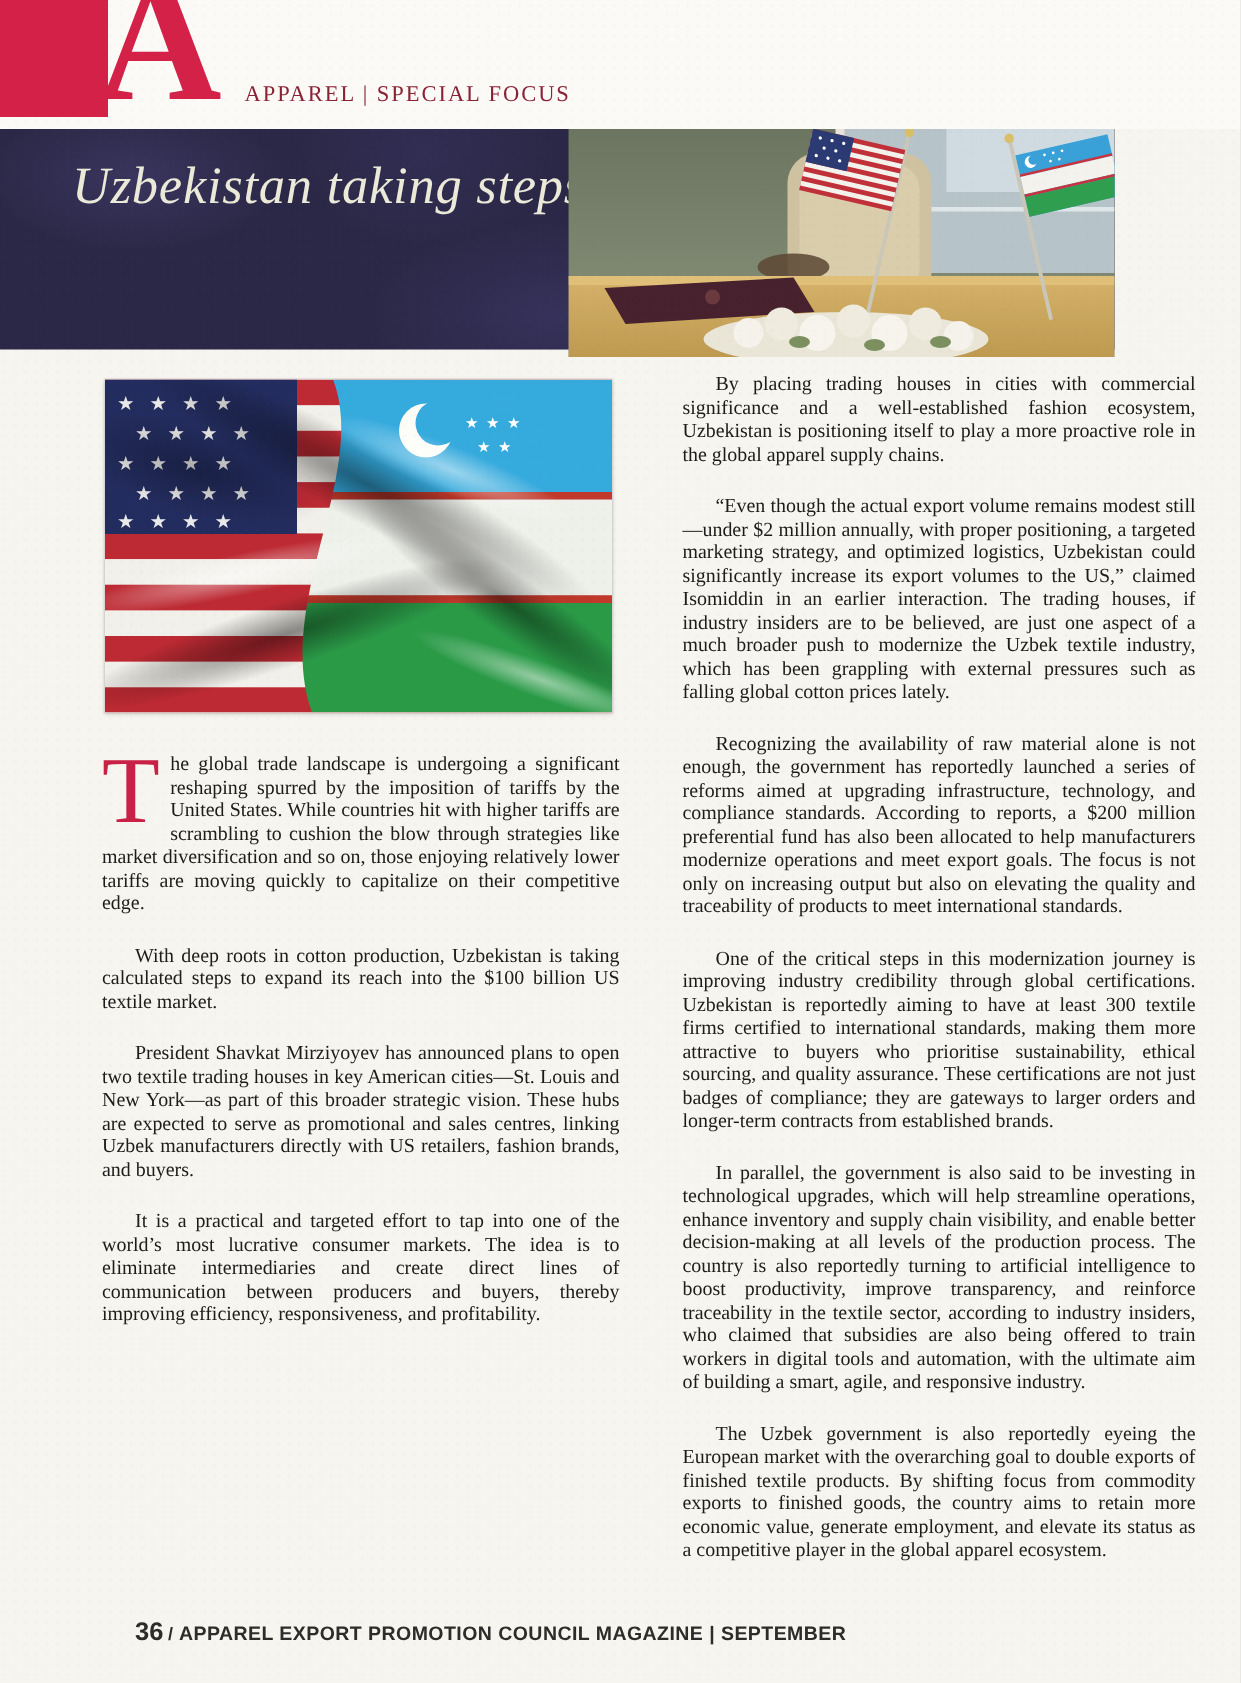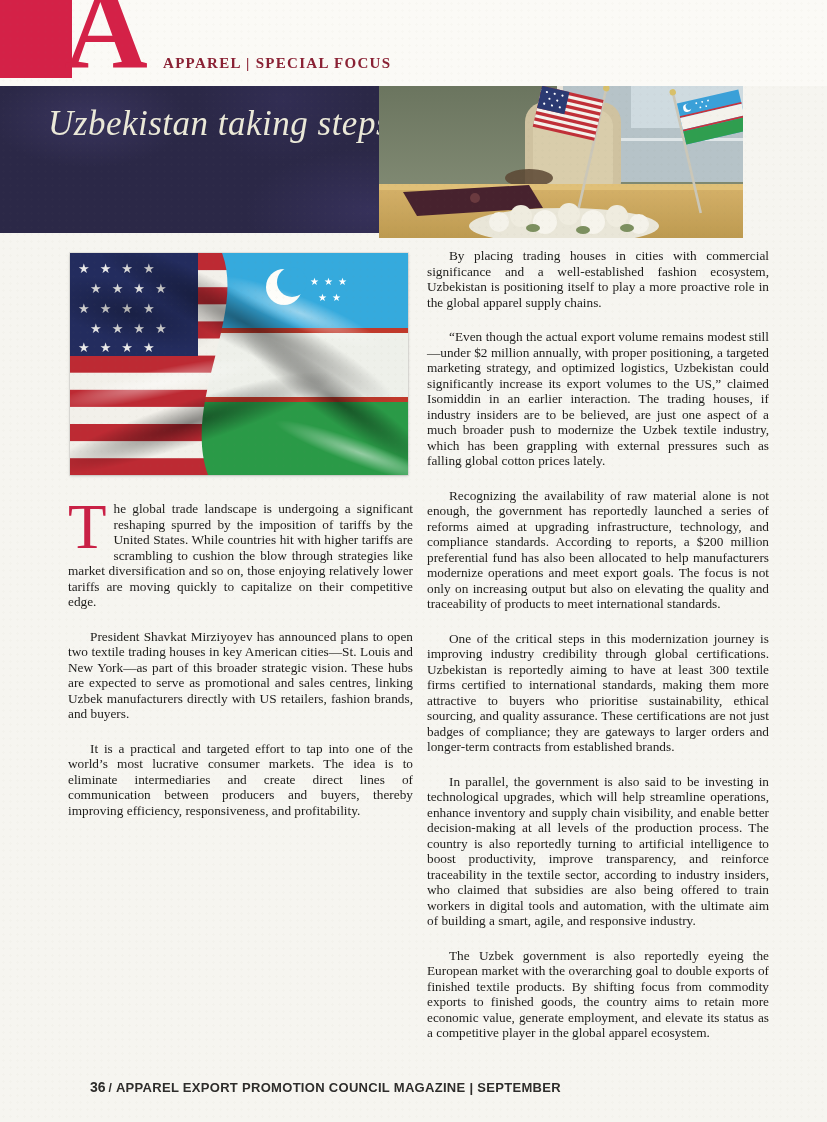--- a/index.html
+++ b/index.html
@@ -14,21 +14,21 @@
     background-size:7px 7px;opacity:.6;
   }
   
   .header{position:absolute;top:0;left:0;width:100%;height:86px;background:#fbfaf6;}
   .logo-red-block{position:absolute;top:0;left:0;width:72px;height:78px;background:#d42147;}
   .logo-a{
     position:absolute;top:-30px;left:64px;font-size:116px;line-height:1;
     font-weight:bold;color:#d42147;font-family:"Liberation Serif",serif;
   }
   .section-label{
-    position:absolute;left:163px;top:55px;font-size:15px;font-weight:bold;
+    position:absolute;left:163px;top:55px;font-size:15px;font-weight:normal;
     letter-spacing:1.3px;color:#8a2134;font-family:"Liberation Serif",serif;
   }
   
   .banner{
     position:absolute;top:86px;left:0;width:743px;height:147px;
     background:
       radial-gradient(140px 70px at 12% 22%, rgba(95,85,150,.28), transparent 70%),
       radial-gradient(180px 90px at 50% 85%, rgba(80,70,135,.30), transparent 70%),
       radial-gradient(120px 90px at 38% 10%, rgba(70,62,120,.25), transparent 70%),
       #2b2847;
@@ -38,42 +38,42 @@
     color:#ebe9d8;font-style:italic;font-weight:normal;
     font-size:35px;line-height:52px;letter-spacing:.5px;
   }
   .banner-title .line{display:block;white-space:nowrap;}
   .banner-title .line2{padding-left:26px;}
   .banner-photo{position:absolute;right:0;top:0;width:364px;height:152px;}
   
   .article{position:absolute;top:248px;left:68px;width:701px;display:flex;gap:14px;}
   .col{flex:0 0 auto;}
   .col-left{width:345px;}
-  .col-right{width:342px;}
+  .col-right{width:342px;margin-left:28px;}
   .flags-figure{
     margin:5px 0 26px 2px;width:338px;height:222px;
     box-shadow:0 0 0 1px rgba(0,0,0,.06), 0 1px 3px rgba(0,0,0,.18);
     background:#fff;
   }
   .para{
     margin:0 0 19px 0;text-indent:22px;text-align:justify;
     font-size:13.3px;line-height:15.5px;color:#1d1c1a;
   }
   .para.first{text-indent:0;}
   .dropcap{
     float:left;font-size:63px;line-height:47px;padding:3px 7px 0 0;
     color:#c92045;font-family:"Liberation Serif",serif;
   }
   
   .page-footer{
     position:absolute;left:90px;top:1078px;
     font-family:"Liberation Sans",sans-serif;font-weight:bold;color:#2d2c2a;
     white-space:nowrap;
   }
-  .page-footer .pageno{font-size:14px;}
+  .page-footer .pageno{font-size:17px;}
   .page-footer .sep{font-size:12px;margin:0 4px 0 3px;}
   .page-footer .foot-text{font-size:13px;letter-spacing:.3px;}
 </style>
 </head>
 <body>
 
 <div class="page">
 
   <div class="header">
     <div class="logo-red-block"></div>
@@ -226,20 +226,21 @@
           <ellipse cx="120" cy="170" rx="150" ry="22" fill="url(#shadeG)" transform="rotate(-18 120 170)"></ellipse>
           <ellipse cx="270" cy="150" rx="120" ry="20" fill="url(#shadeG)" transform="rotate(35 270 150)"></ellipse>
           <ellipse cx="60" cy="60" rx="90" ry="30" fill="url(#shadeG)" transform="rotate(15 60 60)" opacity="0.6"></ellipse>
           <ellipse cx="230" cy="60" rx="90" ry="16" fill="url(#sheenG)" transform="rotate(22 230 60)"></ellipse>
           <ellipse cx="90" cy="130" rx="110" ry="14" fill="url(#sheenG)" transform="rotate(-12 90 130)"></ellipse>
           <ellipse cx="290" cy="200" rx="90" ry="12" fill="url(#sheenG)" transform="rotate(20 290 200)"></ellipse>
         </svg>
       </figure>
 
       <p class="para first"><span class="dropcap">T</span><span>he global trade landscape is undergoing a significant reshaping spurred by the imposition of tariffs by the United States. While countries hit with higher tariffs are scrambling to cushion the blow through strategies like market diversification and so on, those enjoying relatively lower tariffs are moving quickly to capitalize on their competitive edge.</span></p>
+      <p class="para">With deep roots in cotton production, Uzbekistan is taking calculated steps to expand its reach into the $100 billion US textile market.</p>
       <p class="para">President Shavkat Mirziyoyev has announced plans to open two textile trading houses in key American cities—St. Louis and New York—as part of this broader strategic vision. These hubs are expected to serve as promotional and sales centres, linking Uzbek manufacturers directly with US retailers, fashion brands, and buyers.</p>
       <p class="para">It is a practical and targeted effort to tap into one of the world’s most lucrative consumer markets. The idea is to eliminate intermediaries and create direct lines of communication between producers and buyers, thereby improving efficiency, responsiveness, and profitability.</p>
     </div>
 
     <div class="col col-right">
       <p class="para">By placing trading houses in cities with commercial significance and a well-established fashion ecosystem, Uzbekistan is positioning itself to play a more proactive role in the global apparel supply chains.</p>
       <p class="para">“Even though the actual export volume remains modest still—under $2 million annually, with proper positioning, a targeted marketing strategy, and optimized logistics, Uzbekistan could significantly increase its export volumes to the US,” claimed Isomiddin in an earlier interaction. The trading houses, if industry insiders are to be believed, are just one aspect of a much broader push to modernize the Uzbek textile industry, which has been grappling with external pressures such as falling global cotton prices lately.</p>
       <p class="para">Recognizing the availability of raw material alone is not enough, the government has reportedly launched a series of reforms aimed at upgrading infrastructure, technology, and compliance standards. According to reports, a $200 million preferential fund has also been allocated to help manufacturers modernize operations and meet export goals. The focus is not only on increasing output but also on elevating the quality and traceability of products to meet international standards.</p>
       <p class="para">One of the critical steps in this modernization journey is improving industry credibility through global certifications. Uzbekistan is reportedly aiming to have at least 300 textile firms certified to international standards, making them more attractive to buyers who prioritise sustainability, ethical sourcing, and quality assurance. These certifications are not just badges of compliance; they are gateways to larger orders and longer-term contracts from established brands.</p>
       <p class="para">In parallel, the government is also said to be investing in technological upgrades, which will help streamline operations, enhance inventory and supply chain visibility, and enable better decision-making at all levels of the production process. The country is also reportedly turning to artificial intelligence to boost productivity, improve transparency, and reinforce traceability in the textile sector, according to industry insiders, who claimed that subsidies are also being offered to train workers in digital tools and automation, with the ultimate aim of building a smart, agile, and responsive industry.</p>

